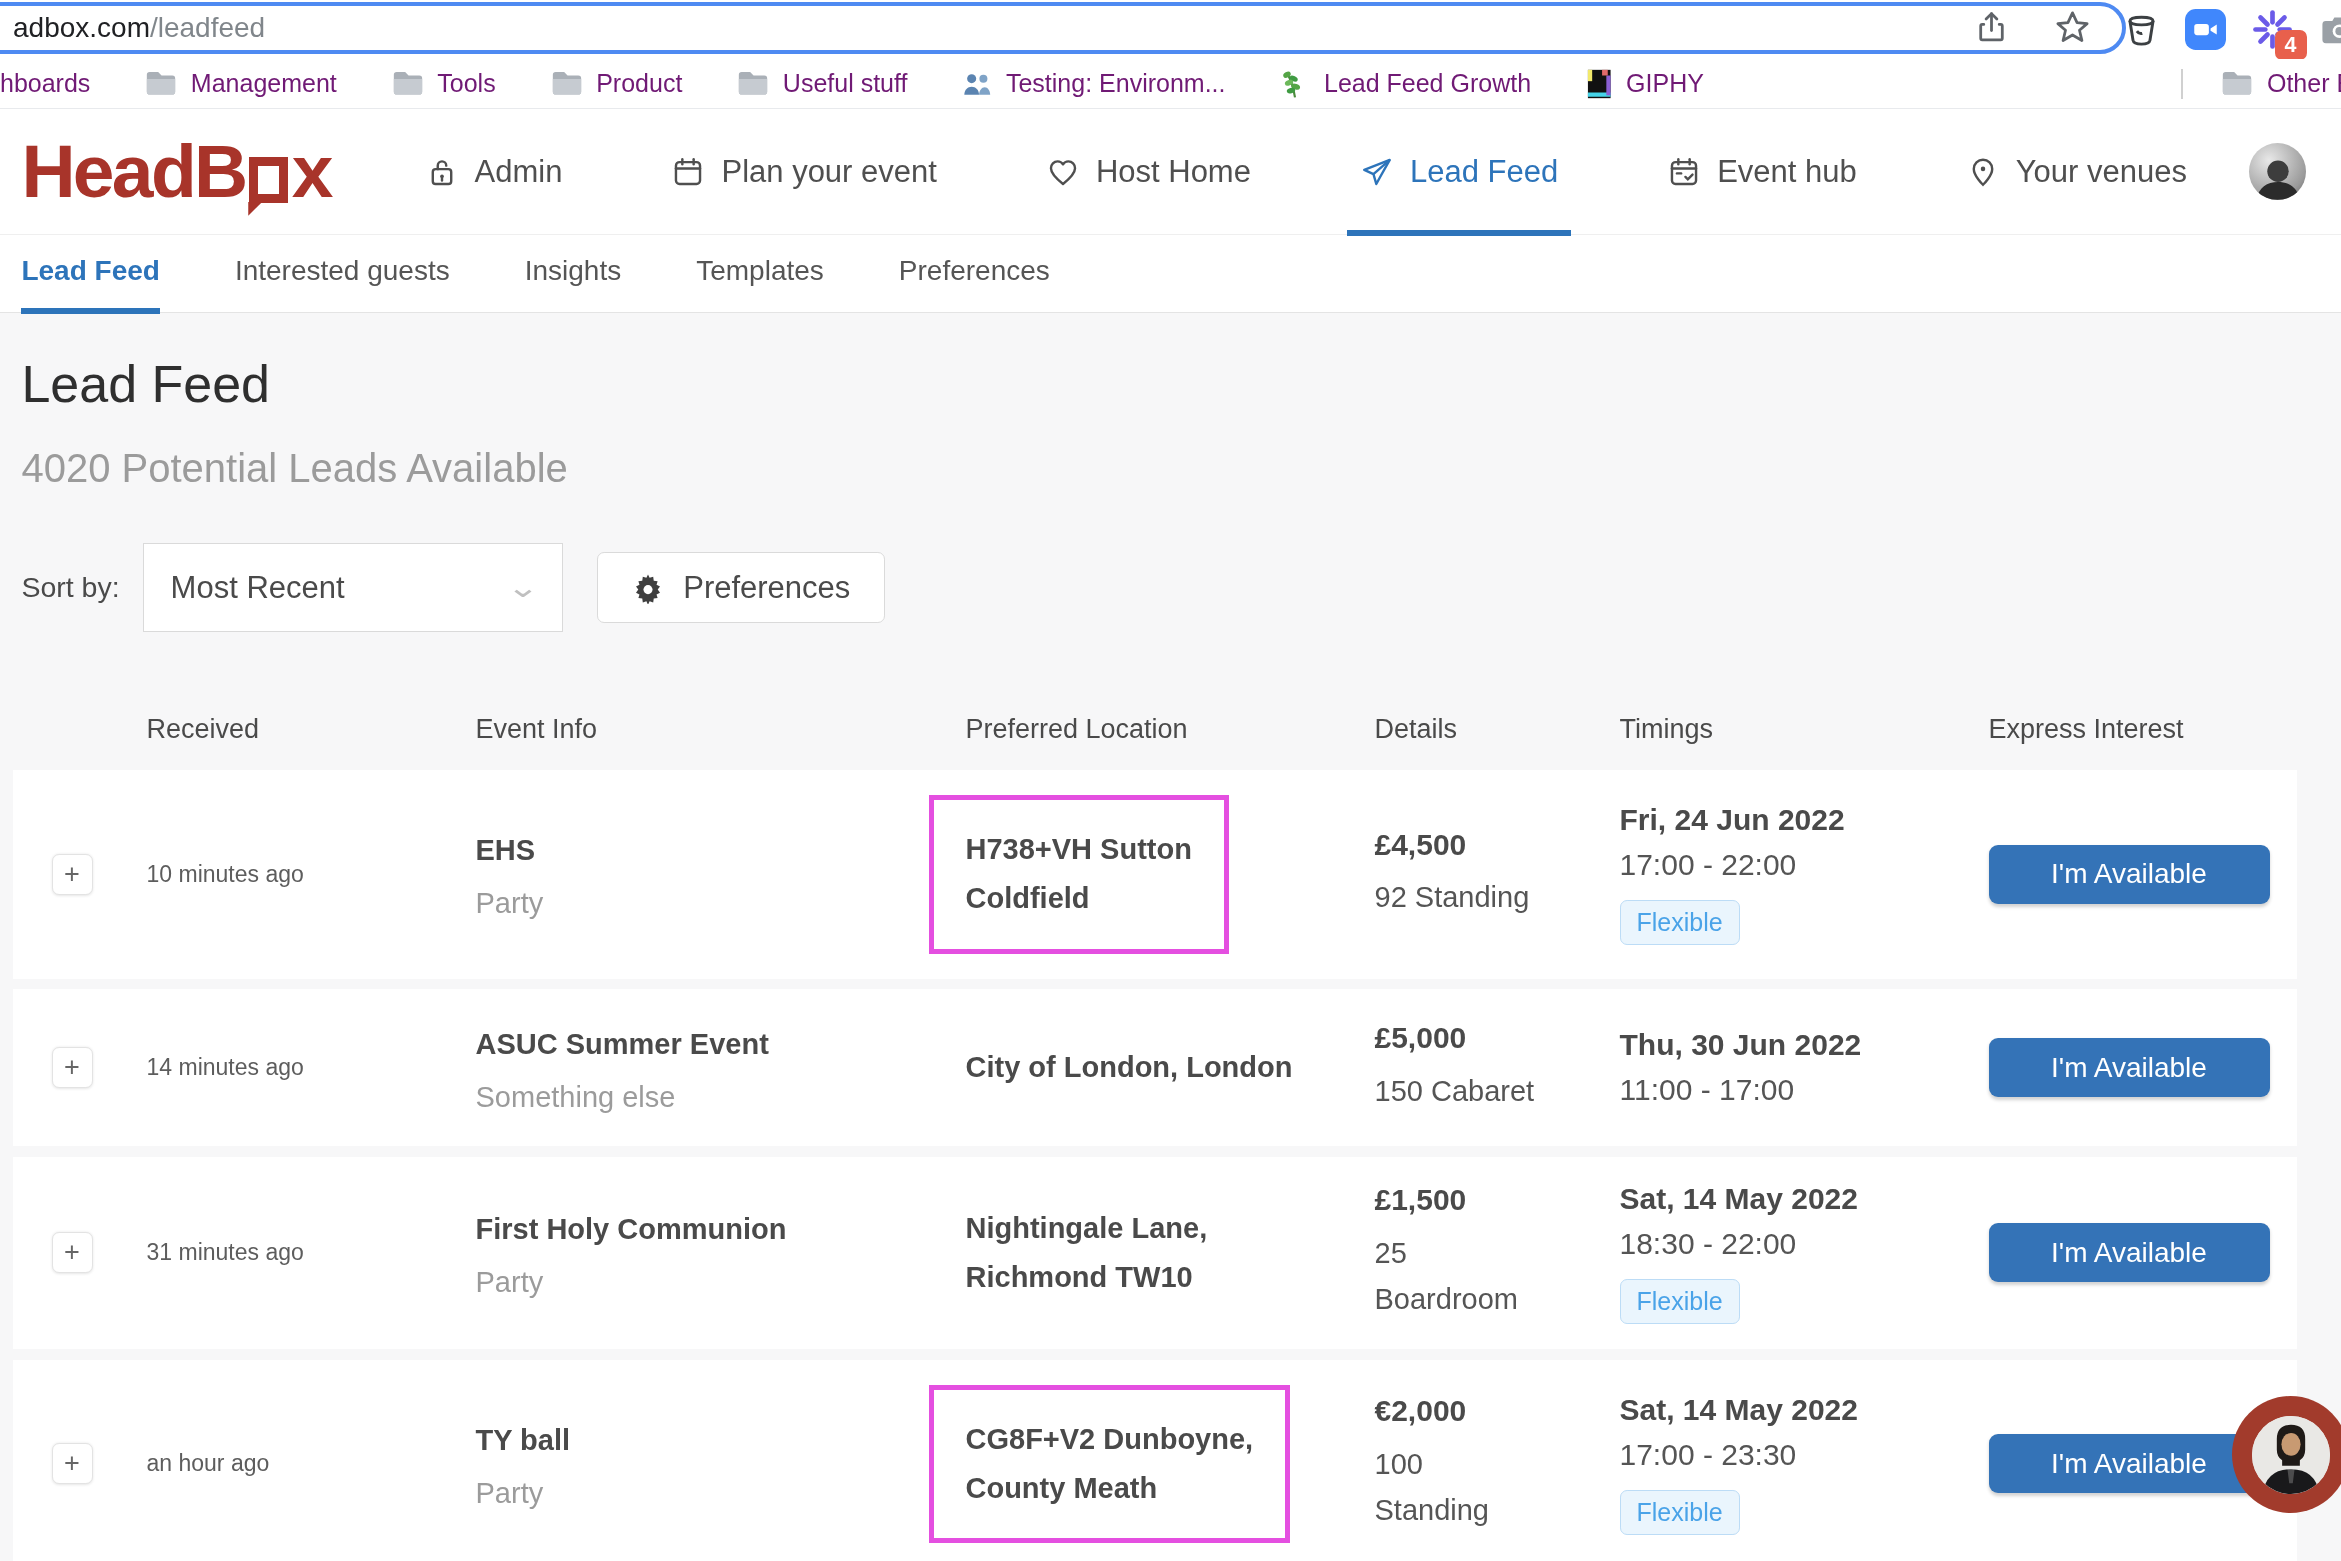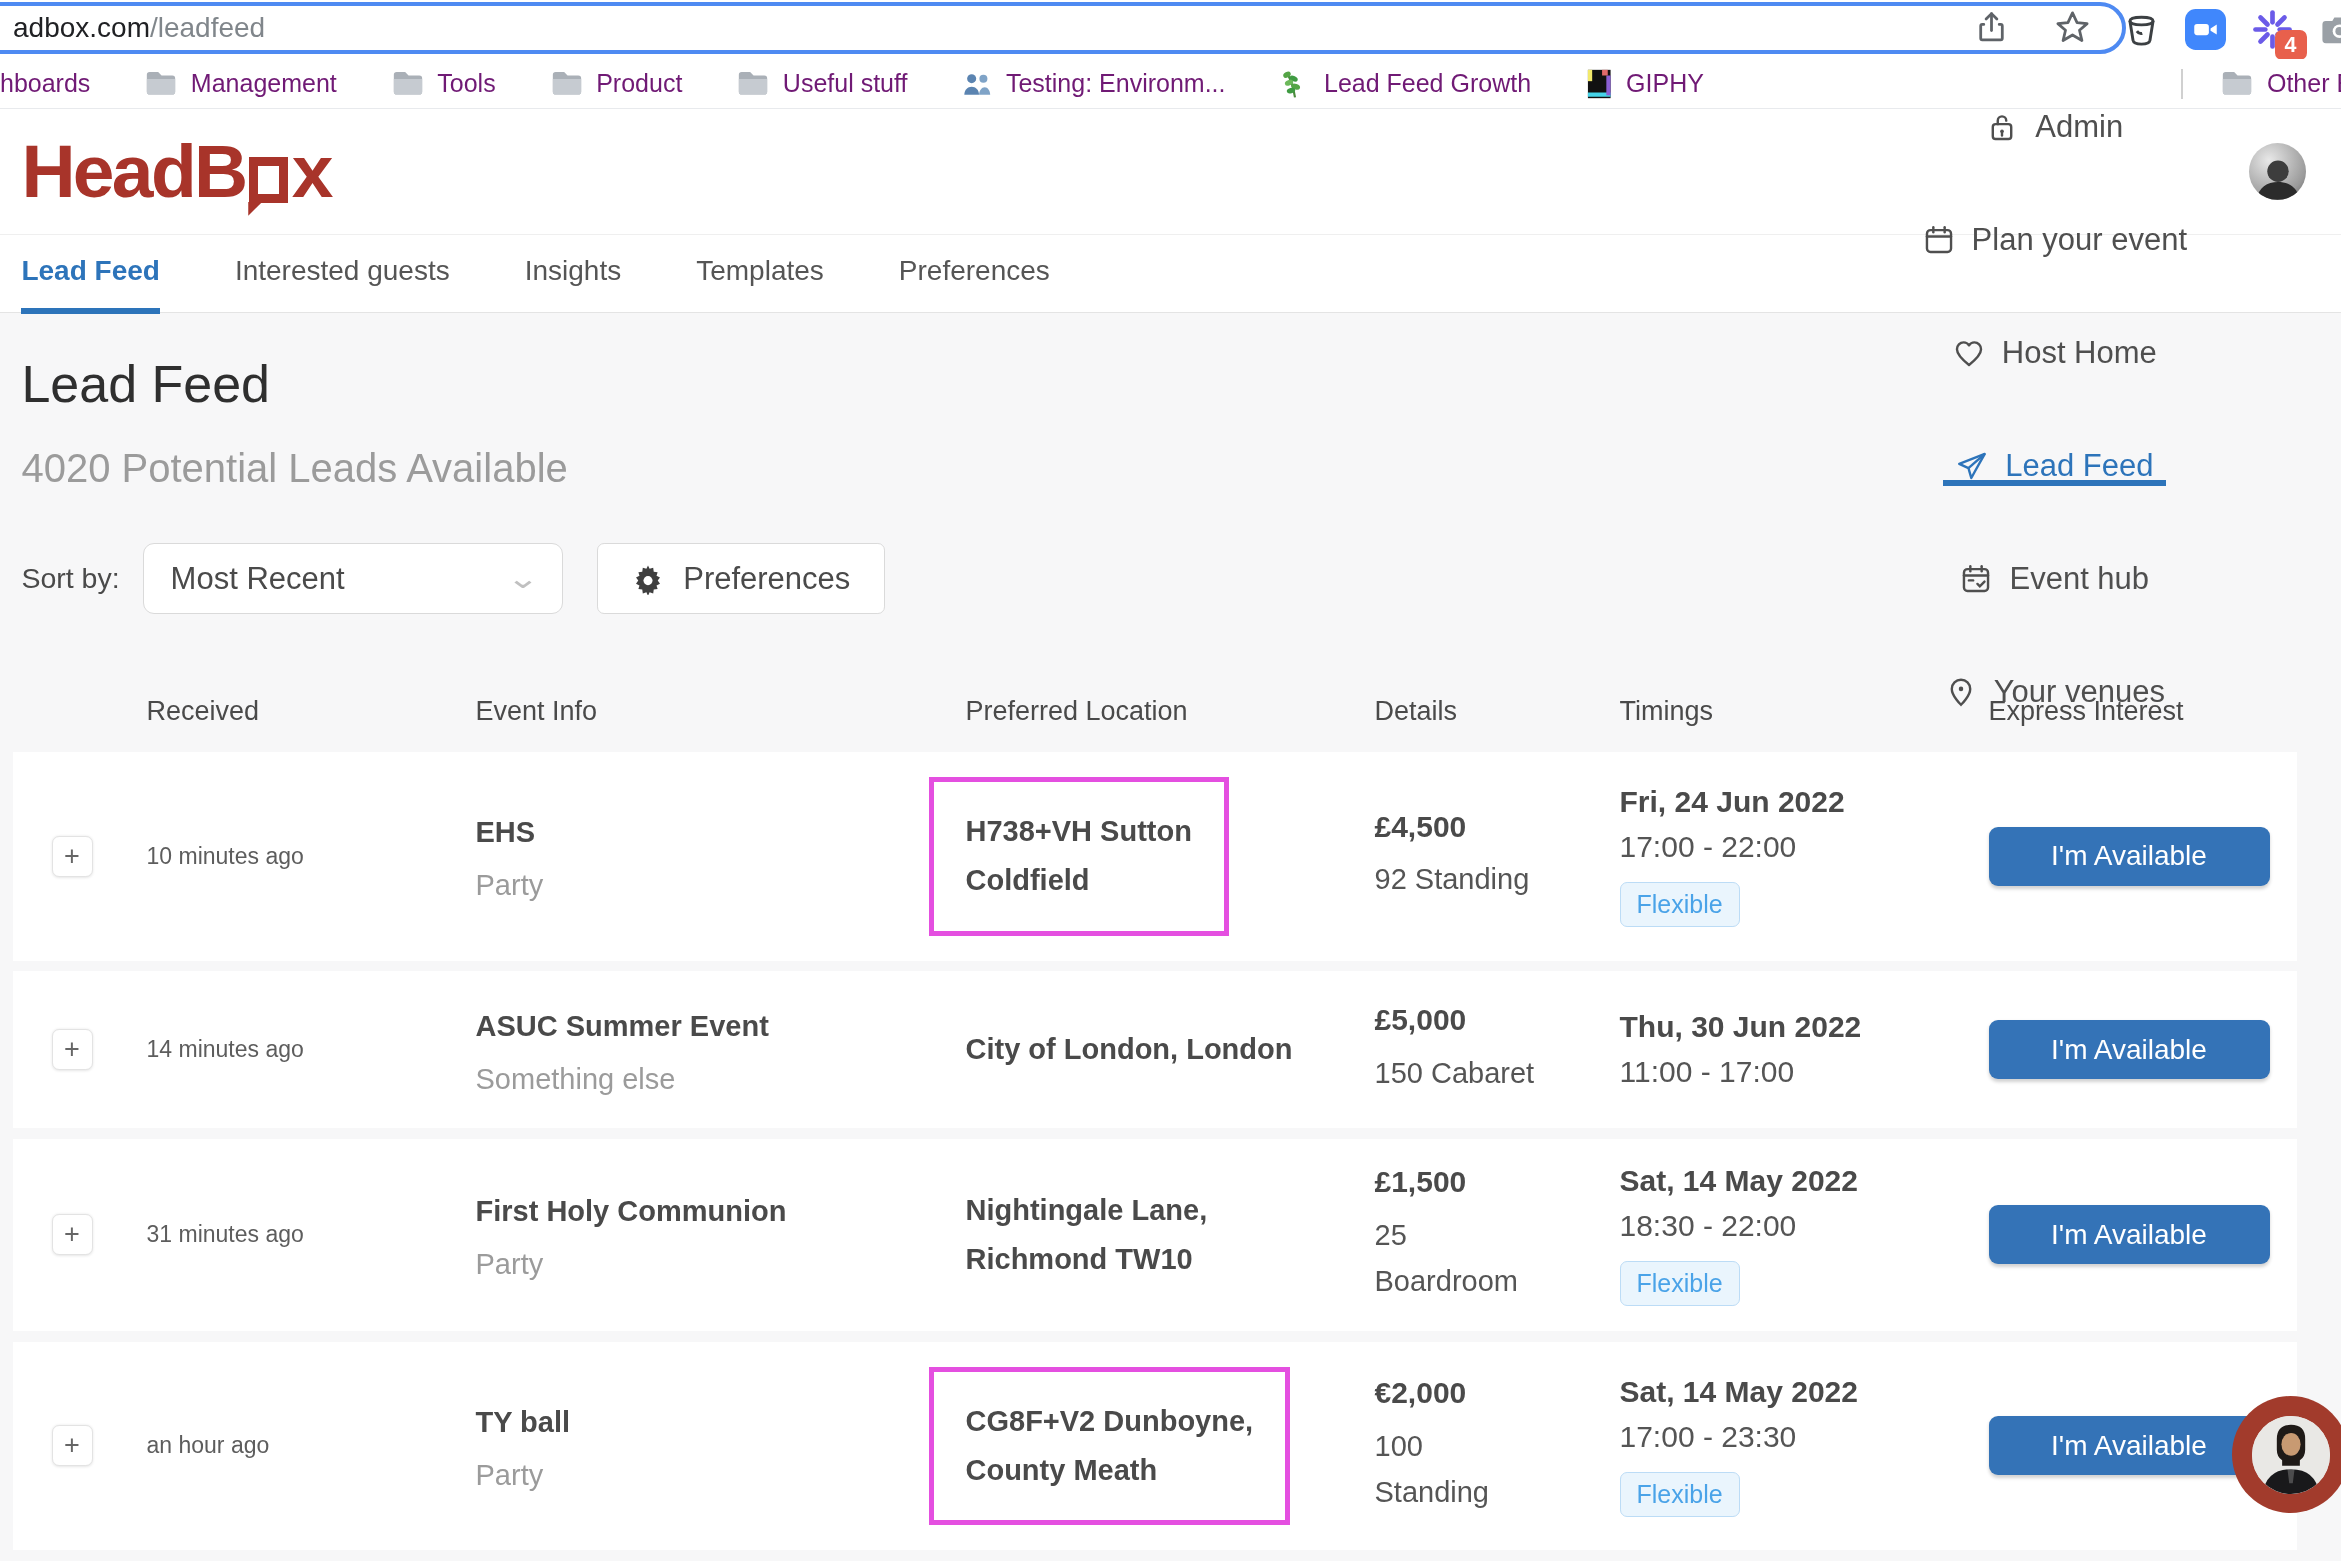--- a/index.html
+++ b/index.html
@@ -40,21 +40,21 @@
   .bm-sep { width:1.8px; height:30px; background:#d0d0d0; margin-right:25px; }
 
   
   .site-header {
     background:#fff; height:126px; display:flex; align-items:center;
     padding:0 36px 0 21.4px; border-bottom:1.8px solid #efefef;
   }
   .logo { display:flex; align-items:flex-end; color:#a8342a; font-size:75px; font-weight:600; letter-spacing:-2.7px; line-height:0.9; }
   .logo .o-box { position:relative; width:39px; height:46px; border:9.8px solid #a8342a; display:inline-block; margin:0 3.6px 1.8px 3.6px; }
   .logo .o-box::after { content:""; position:absolute; left:-9.8px; bottom:-21.4px; width:14.2px; height:14.2px; background:#a8342a; clip-path:polygon(0 0,100% 0,0 100%); }
-  .main-nav { display:flex; margin-left:auto; margin-right:62px; gap:77px; height:100%; align-items:center;flex-direction:column; }
+  .main-nav { display:flex; margin-left:auto; margin-right:62px; gap:109px; height:100%; align-items:center; }
   .nav-item { display:flex; align-items:center; gap:16px; font-size:31px; color:#4f4f4f; height:100%; position:relative; cursor:pointer; white-space:nowrap; }
   .nav-item.active { color:#2d74ba; }
   .nav-item.active::after { content:""; position:absolute; left:-12.5px; right:-12.5px; bottom:-1.8px; height:6.2px; background:#2d74ba; }
   .avatar {
     width:57px; height:57px; border-radius:50%; overflow:hidden; flex:none;
     background:radial-gradient(circle at 35% 30%, #e8e8e8, #9a9a9a 70%, #5c5c5c);
     display:flex; align-items:flex-end; justify-content:center;
   }
 
   
@@ -63,21 +63,21 @@
   .tab.active { color:#2d74ba; font-weight:bold; }
   .tab.active::after { content:""; position:absolute; left:0; right:0; bottom:-1.8px; height:6.2px; background:#2d74ba; }
 
   
   .content { padding:41px 0 0 21.4px; }
   .page-title { font-size:52px; font-weight:500; color:#2f2f2f; margin:0; }
   .subtitle { margin-top:32px; font-size:40px; color:#9b9b9b; }
   .sort-row { margin-top:52px; display:flex; align-items:center; font-size:28.5px; color:#4a4a4a; }
   .sort-label { margin-right:23px; }
   .sort-select {
-    width:420px; height:71px; background:#fff; border:1.8px solid #dadada; border-radius:11px;
+    width:420px; height:89px; background:#fff; border:1.8px solid #dadada; border-radius:0;
     display:flex; align-items:center; justify-content:space-between; padding:0 27px;
     font-size:31px; color:#4a4a4a; cursor:pointer;
   }
   .chevron { color:#c0c0c0; font-size:28.5px; transform:scaleX(1.4); }
   .pref-btn {
     margin-left:34px; height:71px; background:#fff; border:1.8px solid #dadada; border-radius:7.1px;
     display:flex; align-items:center; gap:19.6px; padding:0 34px; font-size:31px; color:#4a4a4a; cursor:pointer;
   }
 
   

